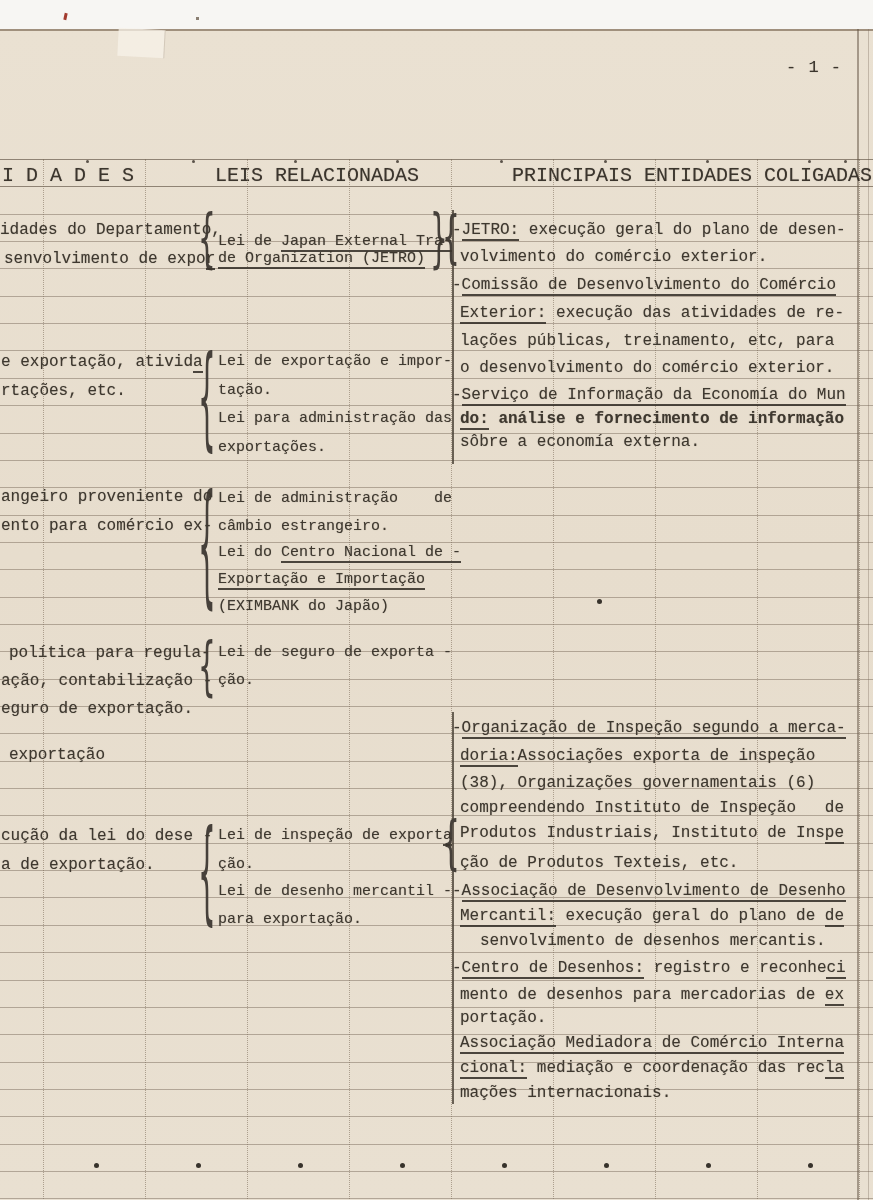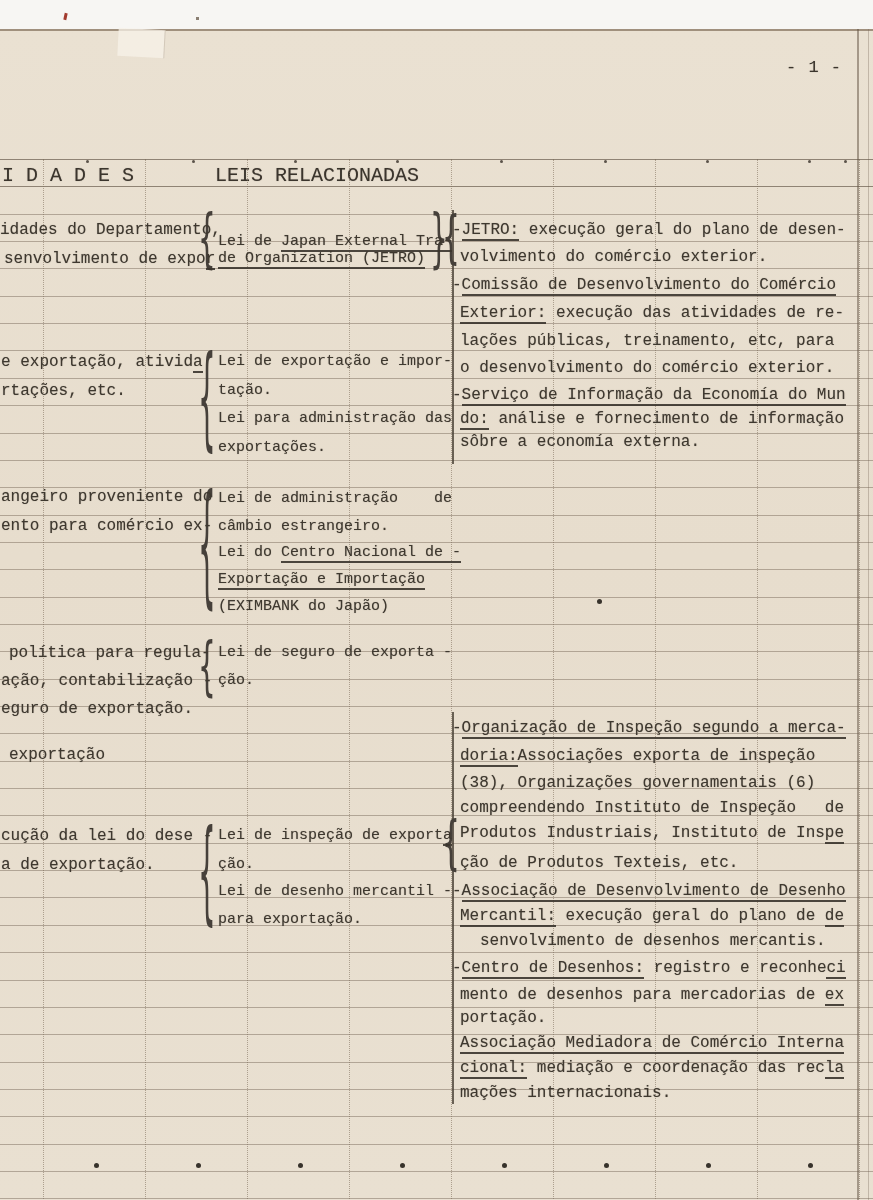--- a/index.html
+++ b/index.html
@@ -44,20 +44,21 @@
     <div class="speck-red"></div>
     <div class="speck-gray"></div>
     <div class="edge-right-dark"></div>
     <div class="edge-right-faint"></div>
 
     <div class="line pagenum" style="left:786px;top:29px;">- 1 -</div>
 
 
     <div class="line hdr" style="left:2px;top:137px;">I D A D E S</div>
     <div class="line hdr" style="left:215px;top:137px;">LEIS RELACIONADAS</div>
+    <div class="line hdr" style="left:512px;top:137px;">PRINCIPAIS ENTIDADES COLIGADAS</div>
 
     <div id="decor-layer">
         <div class="ruled dark" style="top: 130px;"></div>
         <div class="ruled dark" style="top: 157.35px;"></div>
         <div class="ruled" style="top: 184.7px;"></div>
         <div class="ruled" style="top: 212.05px;"></div>
         <div class="ruled" style="top: 239.4px;"></div>
         <div class="ruled" style="top: 266.75px;"></div>
         <div class="ruled" style="top: 294.1px;"></div>
         <div class="ruled" style="top: 321.45px;"></div>
@@ -160,21 +161,21 @@
         <div class="line col-mid" style="left: 218px; top: 826px;"><span>ção.</span></div>
         <div class="line col-mid" style="left: 218px; top: 853px;"><span>Lei de desenho mercantil -</span></div>
         <div class="line col-mid" style="left: 218px; top: 881px; text-align: center;"><span>para exportação.</span></div>
         <div class="line col-right" style="left: 452px; top: 191px;"><span>-</span><span class="us">JETRO:</span><span> execução geral do plano de desen-</span></div>
         <div class="line col-right" style="left: 460px; top: 218px;"><span>volvimento do comércio exterior.</span></div>
         <div class="line col-right" style="left: 452px; top: 246px;"><span>-</span><span class="us">Comissão de Desenvolvimento do Comércio</span></div>
         <div class="line col-right" style="left: 460px; top: 274px;"><span class="us">Exterior:</span><span> execução das atividades de re-</span></div>
         <div class="line col-right" style="left: 460px; top: 302px;"><span>lações públicas, treinamento, etc, para</span></div>
         <div class="line col-right" style="left: 460px; top: 329px;"><span>o desenvolvimento do comércio exterior.</span></div>
         <div class="line col-right" style="left: 452px; top: 356px;"><span>-</span><span class="us">Serviço de Informação da Economía do Mun</span></div>
-        <div class="line col-right" style="left: 460px; top: 380px;"><span class="us">do:</span><span> análise e fornecimento de informação</span></div>
+        <div class="line col-right" style="left: 460px; top: 380px; font-weight: bold;"><span class="us">do:</span><span> análise e fornecimento de informação</span></div>
         <div class="line col-right" style="left: 460px; top: 403px;"><span>sôbre a economía externa.</span></div>
         <div class="line col-right" style="left: 452px; top: 689px;"><span>-</span><span class="us">Organização de Inspeção segundo a merca-</span></div>
         <div class="line col-right" style="left: 460px; top: 717px;"><span class="us">doria:</span><span>Associações exporta de inspeção</span></div>
         <div class="line col-right" style="left: 460px; top: 744px;"><span>(38), Organizações governamentais (6)</span></div>
         <div class="line col-right" style="left: 460px; top: 769px;"><span>compreendendo Instituto de Inspeção   de</span></div>
         <div class="line col-right" style="left: 460px; top: 794px;"><span>Produtos Industriais, Instituto de Ins</span><span class="us">pe</span></div>
         <div class="line col-right" style="left: 460px; top: 824px;"><span>ção de Produtos Texteis, etc.</span></div>
         <div class="line col-right" style="left: 452px; top: 852px;"><span>-</span><span class="us">Associação de Desenvolvimento de Desenho</span></div>
         <div class="line col-right" style="left: 460px; top: 877px;"><span class="us">Mercantil:</span><span> execução geral do plano de </span><span class="us">de</span></div>
         <div class="line col-right" style="left: 460px; top: 902px; margin-left: 20px;"><span>senvolvimento de desenhos mercantis.</span></div>

